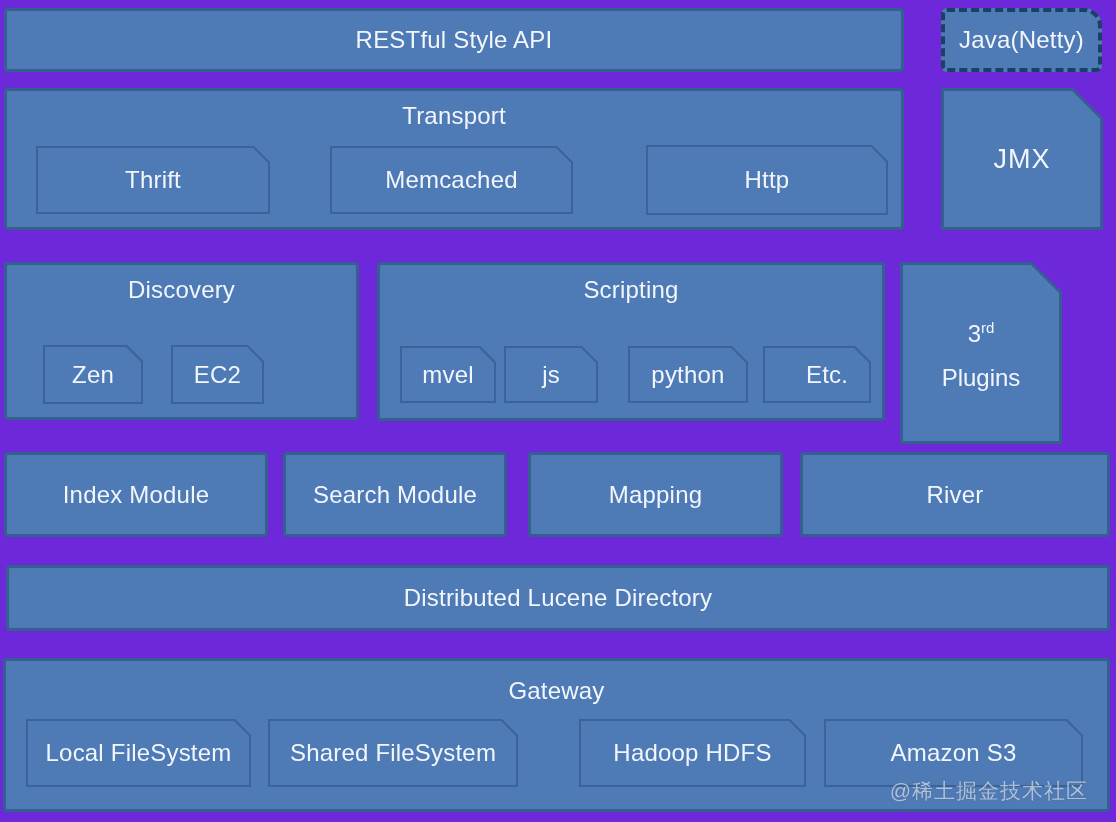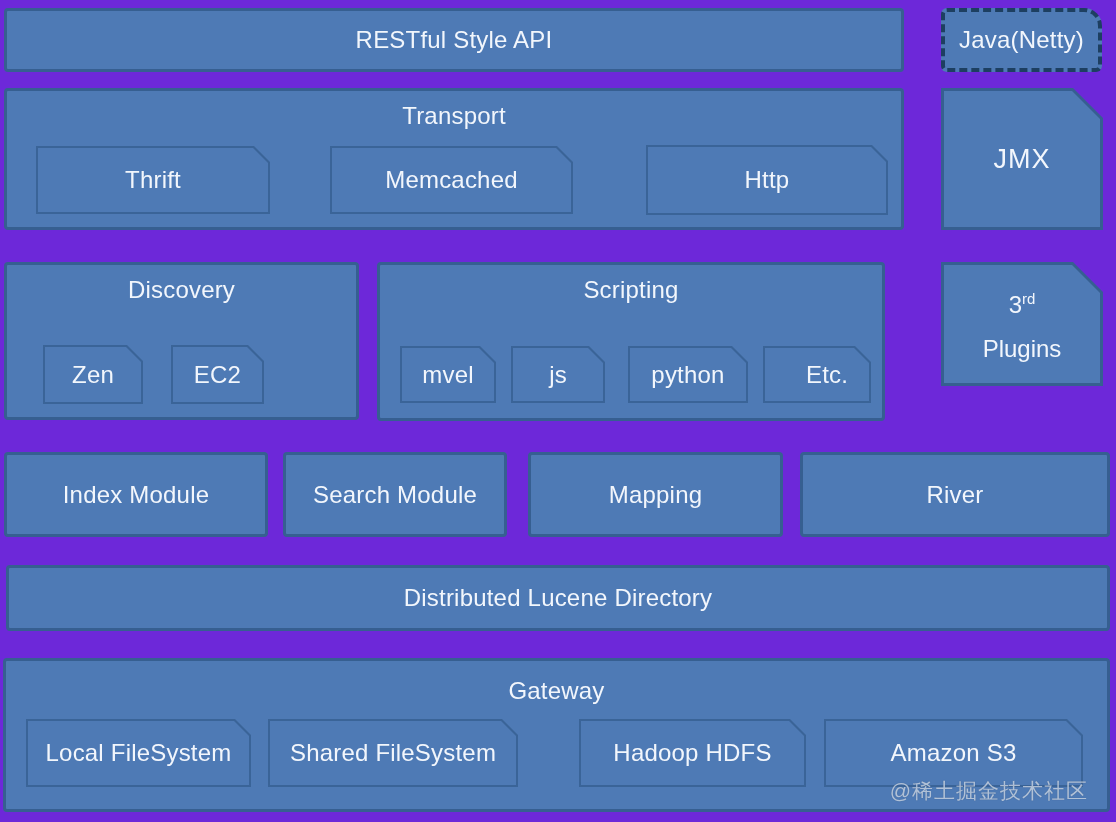--- a/index.html
+++ b/index.html
@@ -137,40 +137,40 @@
 
   <div class="box" style="left:377px;top:262px;width:508px;height:159px;">
     <span class="group-label">Scripting</span>
 
     <div class="nbox" style="left:20px;top:81px;width:96px;height:57px;">
       <div class="bg-border"></div>
       <div class="bg-fill"></div>
       <span class="lbl">mvel</span>
     </div>
 
-    <div class="nbox" style="left:131px;top:81px;width:94px;height:57px;">
+    <div class="nbox" style="left:124px;top:81px;width:94px;height:57px;">
       <div class="bg-border"></div>
       <div class="bg-fill"></div>
       <span class="lbl">js</span>
     </div>
 
     <div class="nbox" style="left:248px;top:81px;width:120px;height:57px;">
       <div class="bg-border"></div>
       <div class="bg-fill"></div>
       <span class="lbl">python</span>
     </div>
 
     <div class="nbox" style="left:383px;top:81px;width:88px;height:57px;padding-left:20px;">
       <div class="bg-border"></div>
       <div class="bg-fill"></div>
       <span class="lbl">Etc.</span>
     </div>
   </div>
 
-  <div class="nbox big" style="left:941px;top:262px;width:162px;height:124px;">
+  <div class="nbox big" style="left:900px;top:262px;width:162px;height:182px;">
     <div class="bg-border"></div>
     <div class="bg-fill"></div>
     <span class="lbl plugins-lbl">
       <span>3</span><sup>rd</sup><br>
       <span>Plugins</span>
     </span>
   </div>
 
   <div class="box" style="left:4px;top:452px;width:264px;height:85px;">
     <span class="lbl">Index Module</span>

